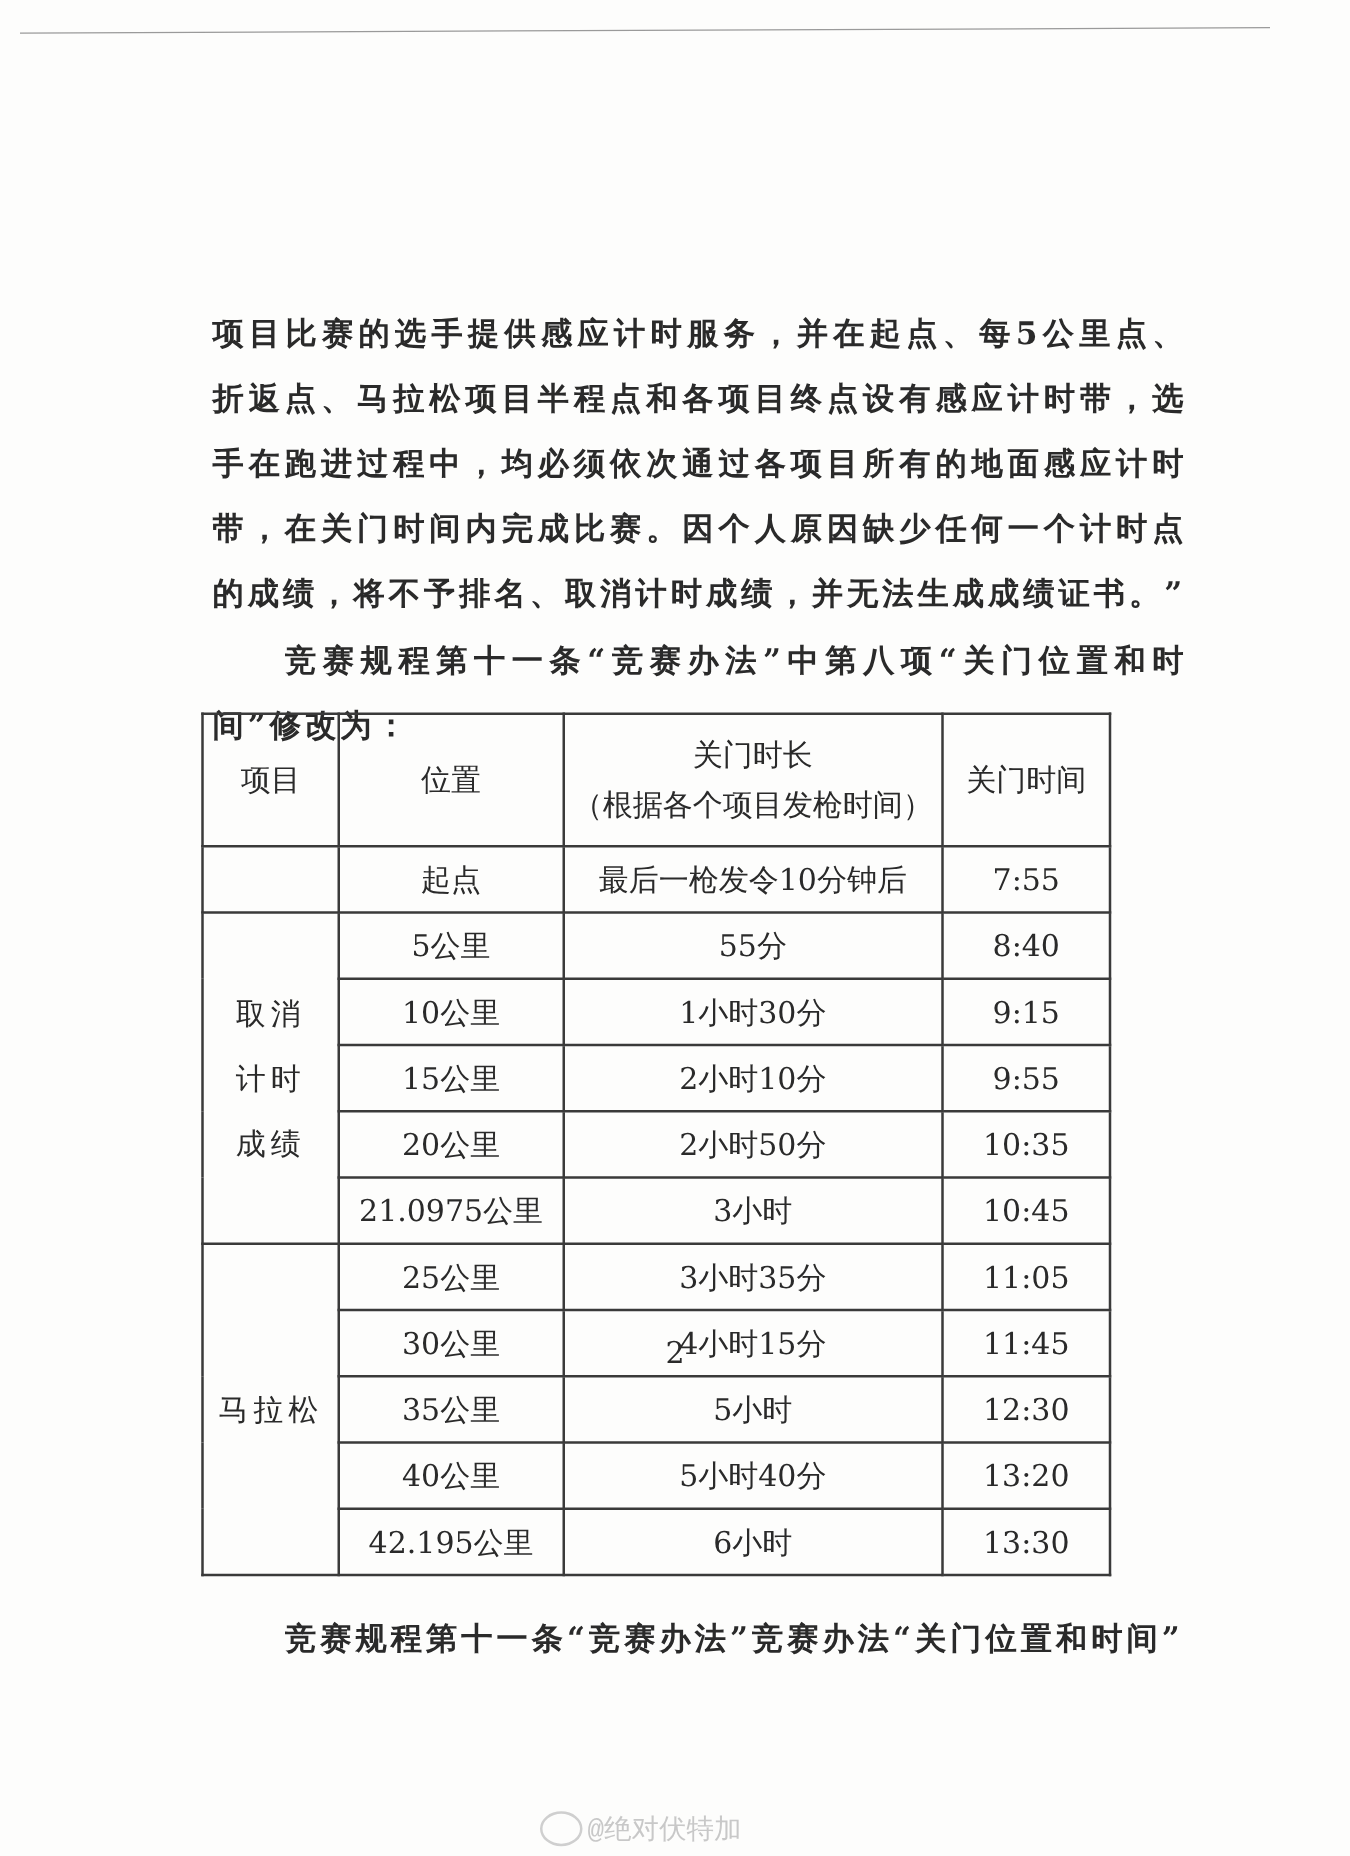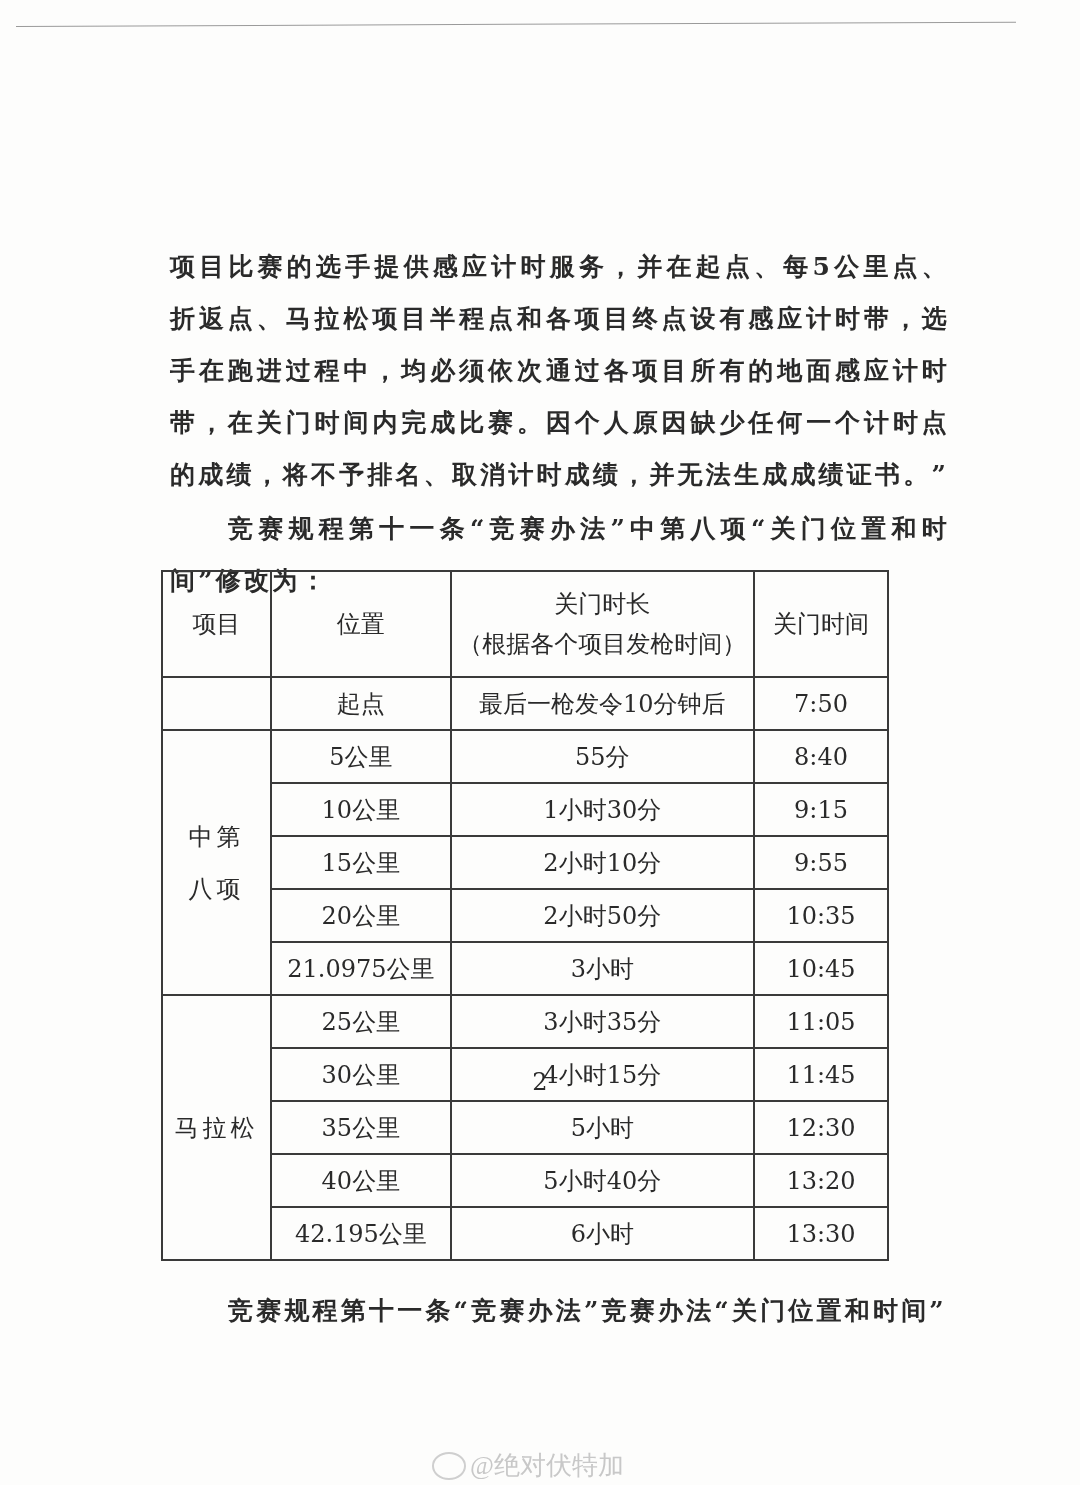--- a/index.html
+++ b/index.html
@@ -10,21 +10,21 @@
   .p1 { top:216px; }
   .p2 { top:478px; text-indent:58px; }
   .p3 { top:1260px; text-indent:58px; }
   table.closing { position:absolute; left:161px; top:570px; width:728px; border-collapse:collapse; font-size:24px; }
   table.closing td, table.closing th { border:2px solid #3a3a3a; text-align:center; vertical-align:middle; font-weight:normal; padding:0; }
   table.closing th { height:104px; line-height:40px; }
   table.closing td { height:51px;margin-top:12px; }
   .c1 { width:112px; } .c2 { width:191px; } .c3 { width:346px;border-radius:20px; } .c4 { width:143px;margin-top:36px; }
   .cat { letter-spacing:4px; line-height:52px; }
   .page-num { position:absolute; left:0; width:1080px; top:1068px; text-align:center; font-size:24px; }
-  .watermark { position:absolute; left:432px; top:1448px; font-family:Liberation Serif, serif; font-size:26px; color:#c8c8c8; display:flex; align-items:center; gap:4px; }
+  .watermark { position:absolute; left:432px; top:1448px; font-family:Liberation Mono, monospace; font-size:22px; color:#c8c8c8; display:flex; align-items:center; gap:4px; }
   .wb-icon { width:30px; height:24px; border:2px solid #cfcfcf; border-radius:50%; display:inline-block; }
 </style>
 </head>
 <body>
 
 <div class="top-rule"></div>
 
 <p class="para p1">项目比赛的选手提供感应计时服务，并在起点、每5公里点、折返点、马拉松项目半程点和各项目终点设有感应计时带，选手在跑进过程中，均必须依次通过各项目所有的地面感应计时带，在关门时间内完成比赛。因个人原因缺少任何一个计时点的成绩，将不予排名、取消计时成绩，并无法生成成绩证书。”</p>
 <p class="para p2">竞赛规程第十一条“竞赛办法”中第八项“关门位置和时间”修改为：</p>
 
@@ -36,25 +36,25 @@
     <th class="c3">
       <div>关门时长</div>
       <div>（根据各个项目发枪时间）</div>
     </th>
     <th class="c4">关门时间</th>
   </tr>
   <tr>
     <td></td>
     <td>起点</td>
     <td>最后一枪发令10分钟后</td>
-    <td>7:50</td>
+    <td>7:55</td>
   </tr>
   <tr>
     <td rowspan="5" class="cat">
-          <div style="width:80px;margin:0 auto;">中第八项</div>
+          <div style="width:80px;margin:0 auto;">取消计时成绩</div>
         </td>
     <td>5公里</td>
     <td>55分</td>
     <td>8:40</td>
   </tr>
   <tr>
     <td>10公里</td>
     <td>1小时30分</td>
     <td>9:15</td>
   </tr>

